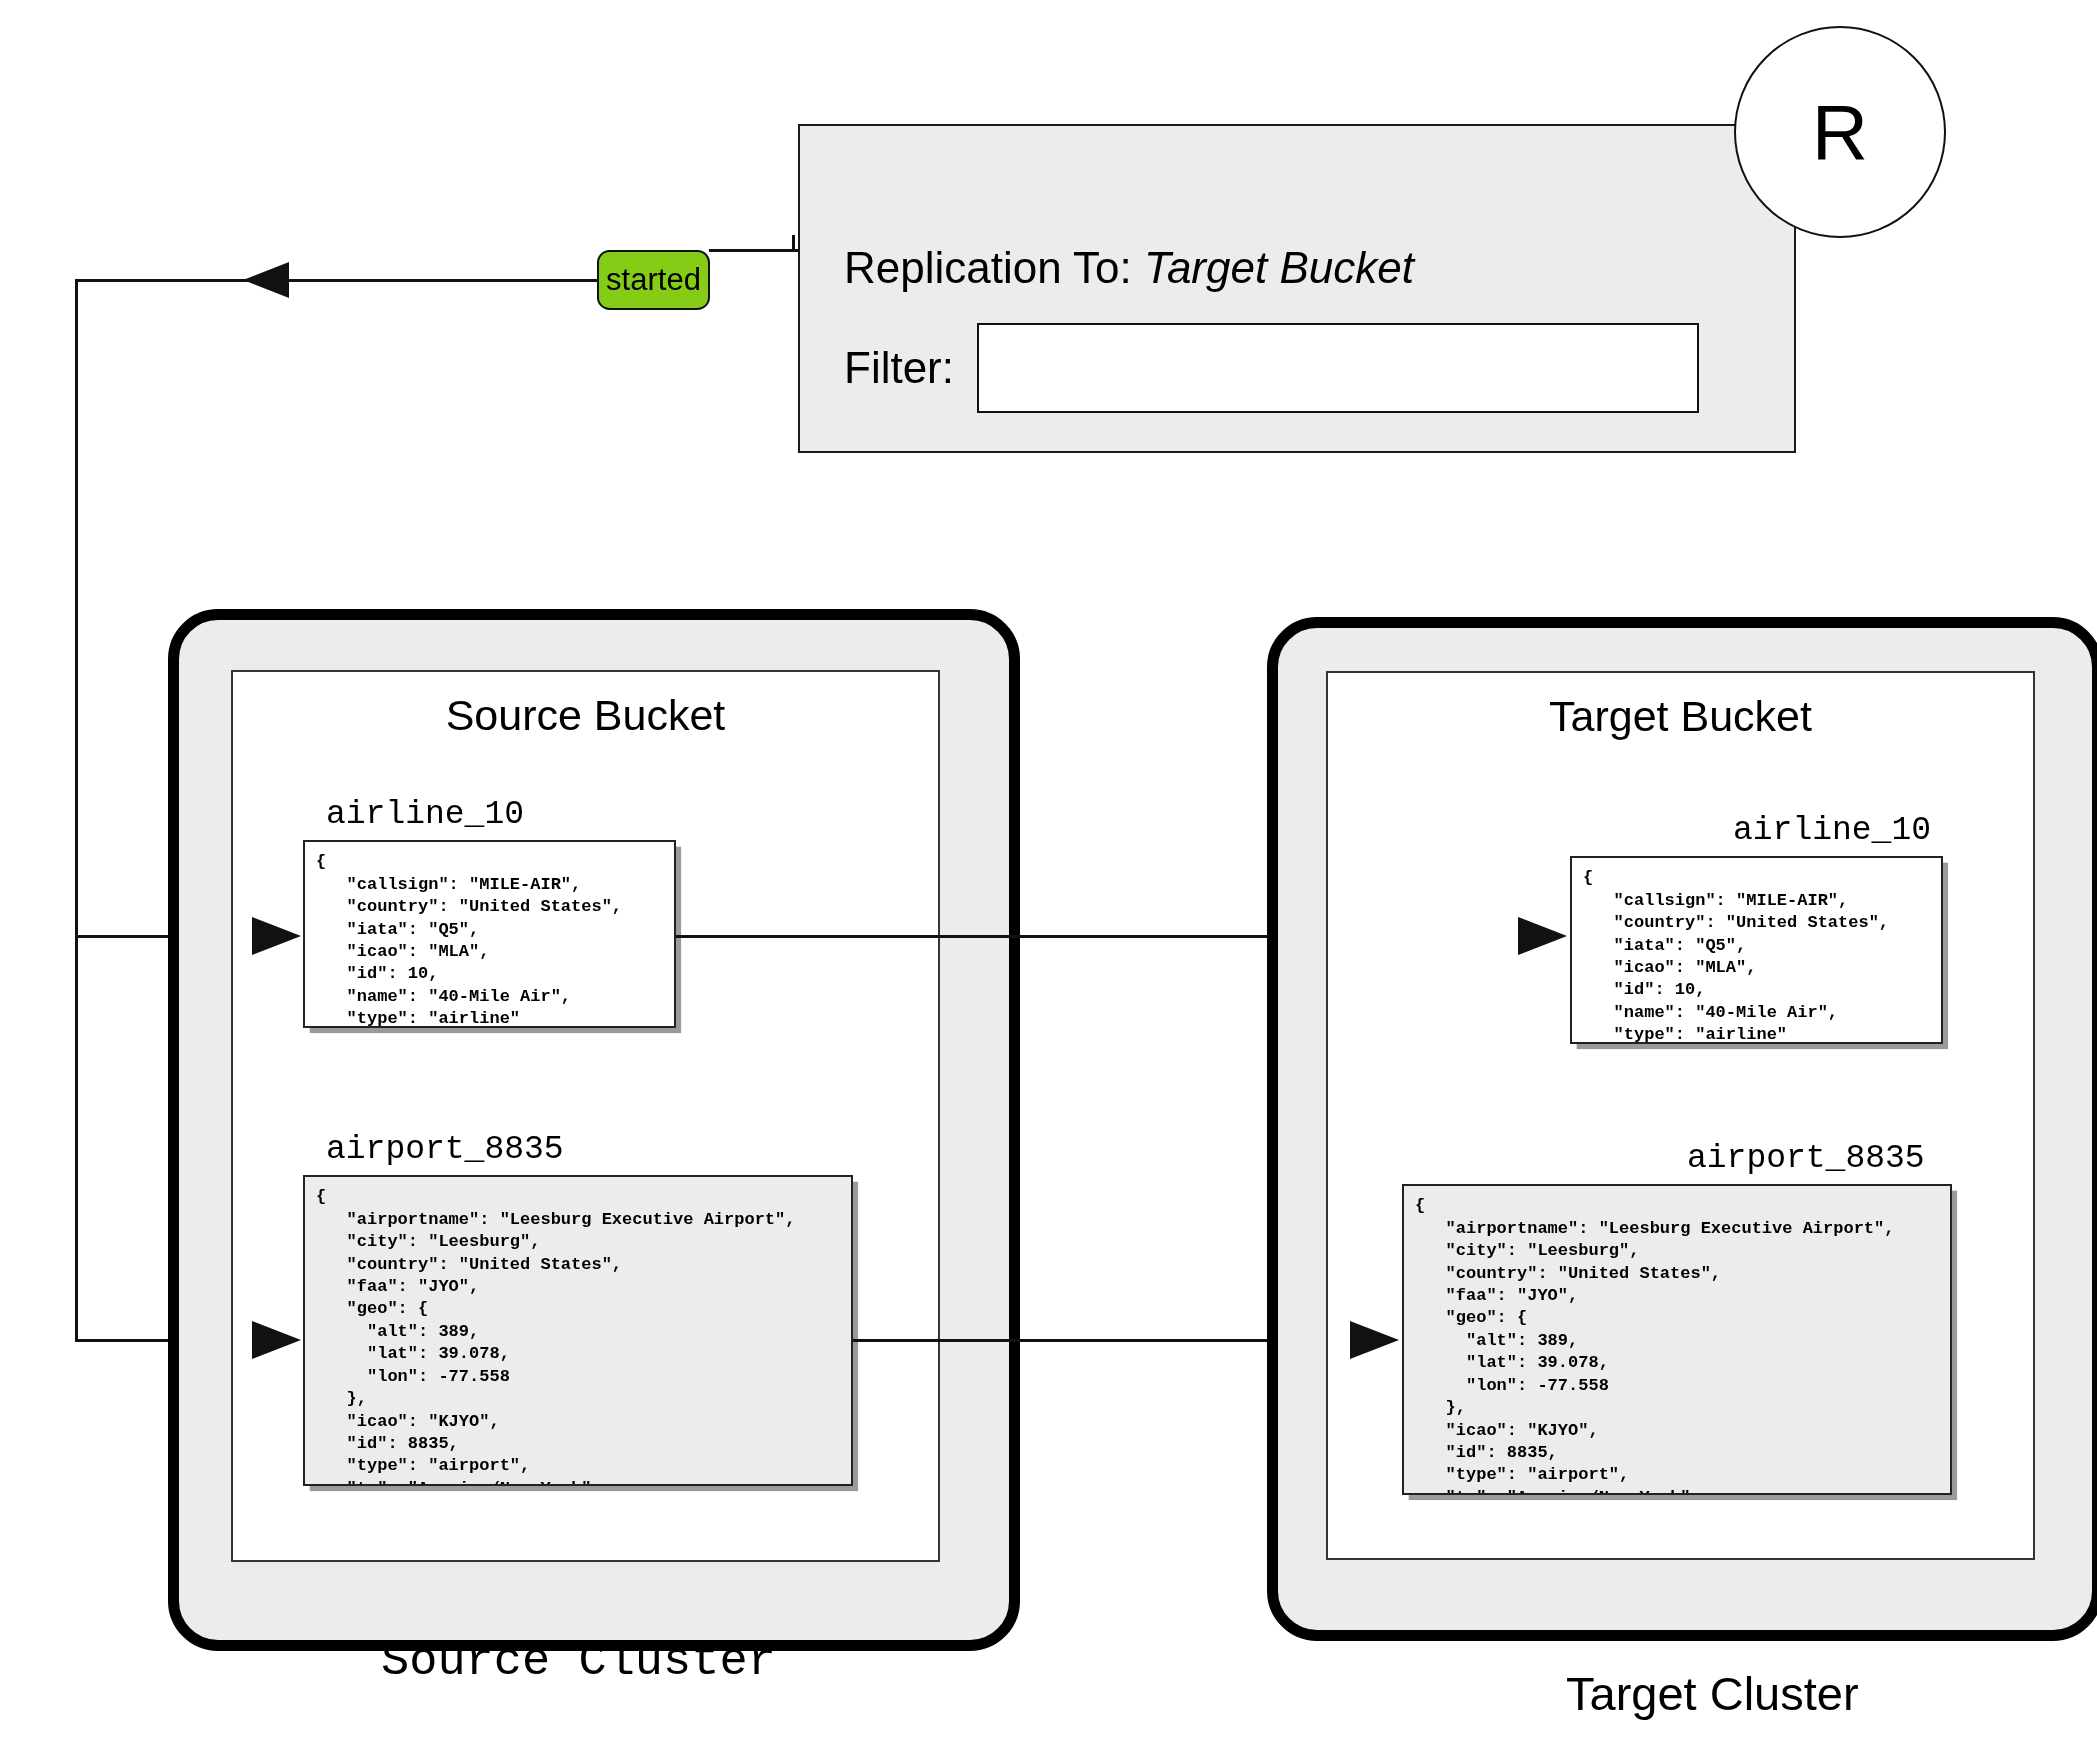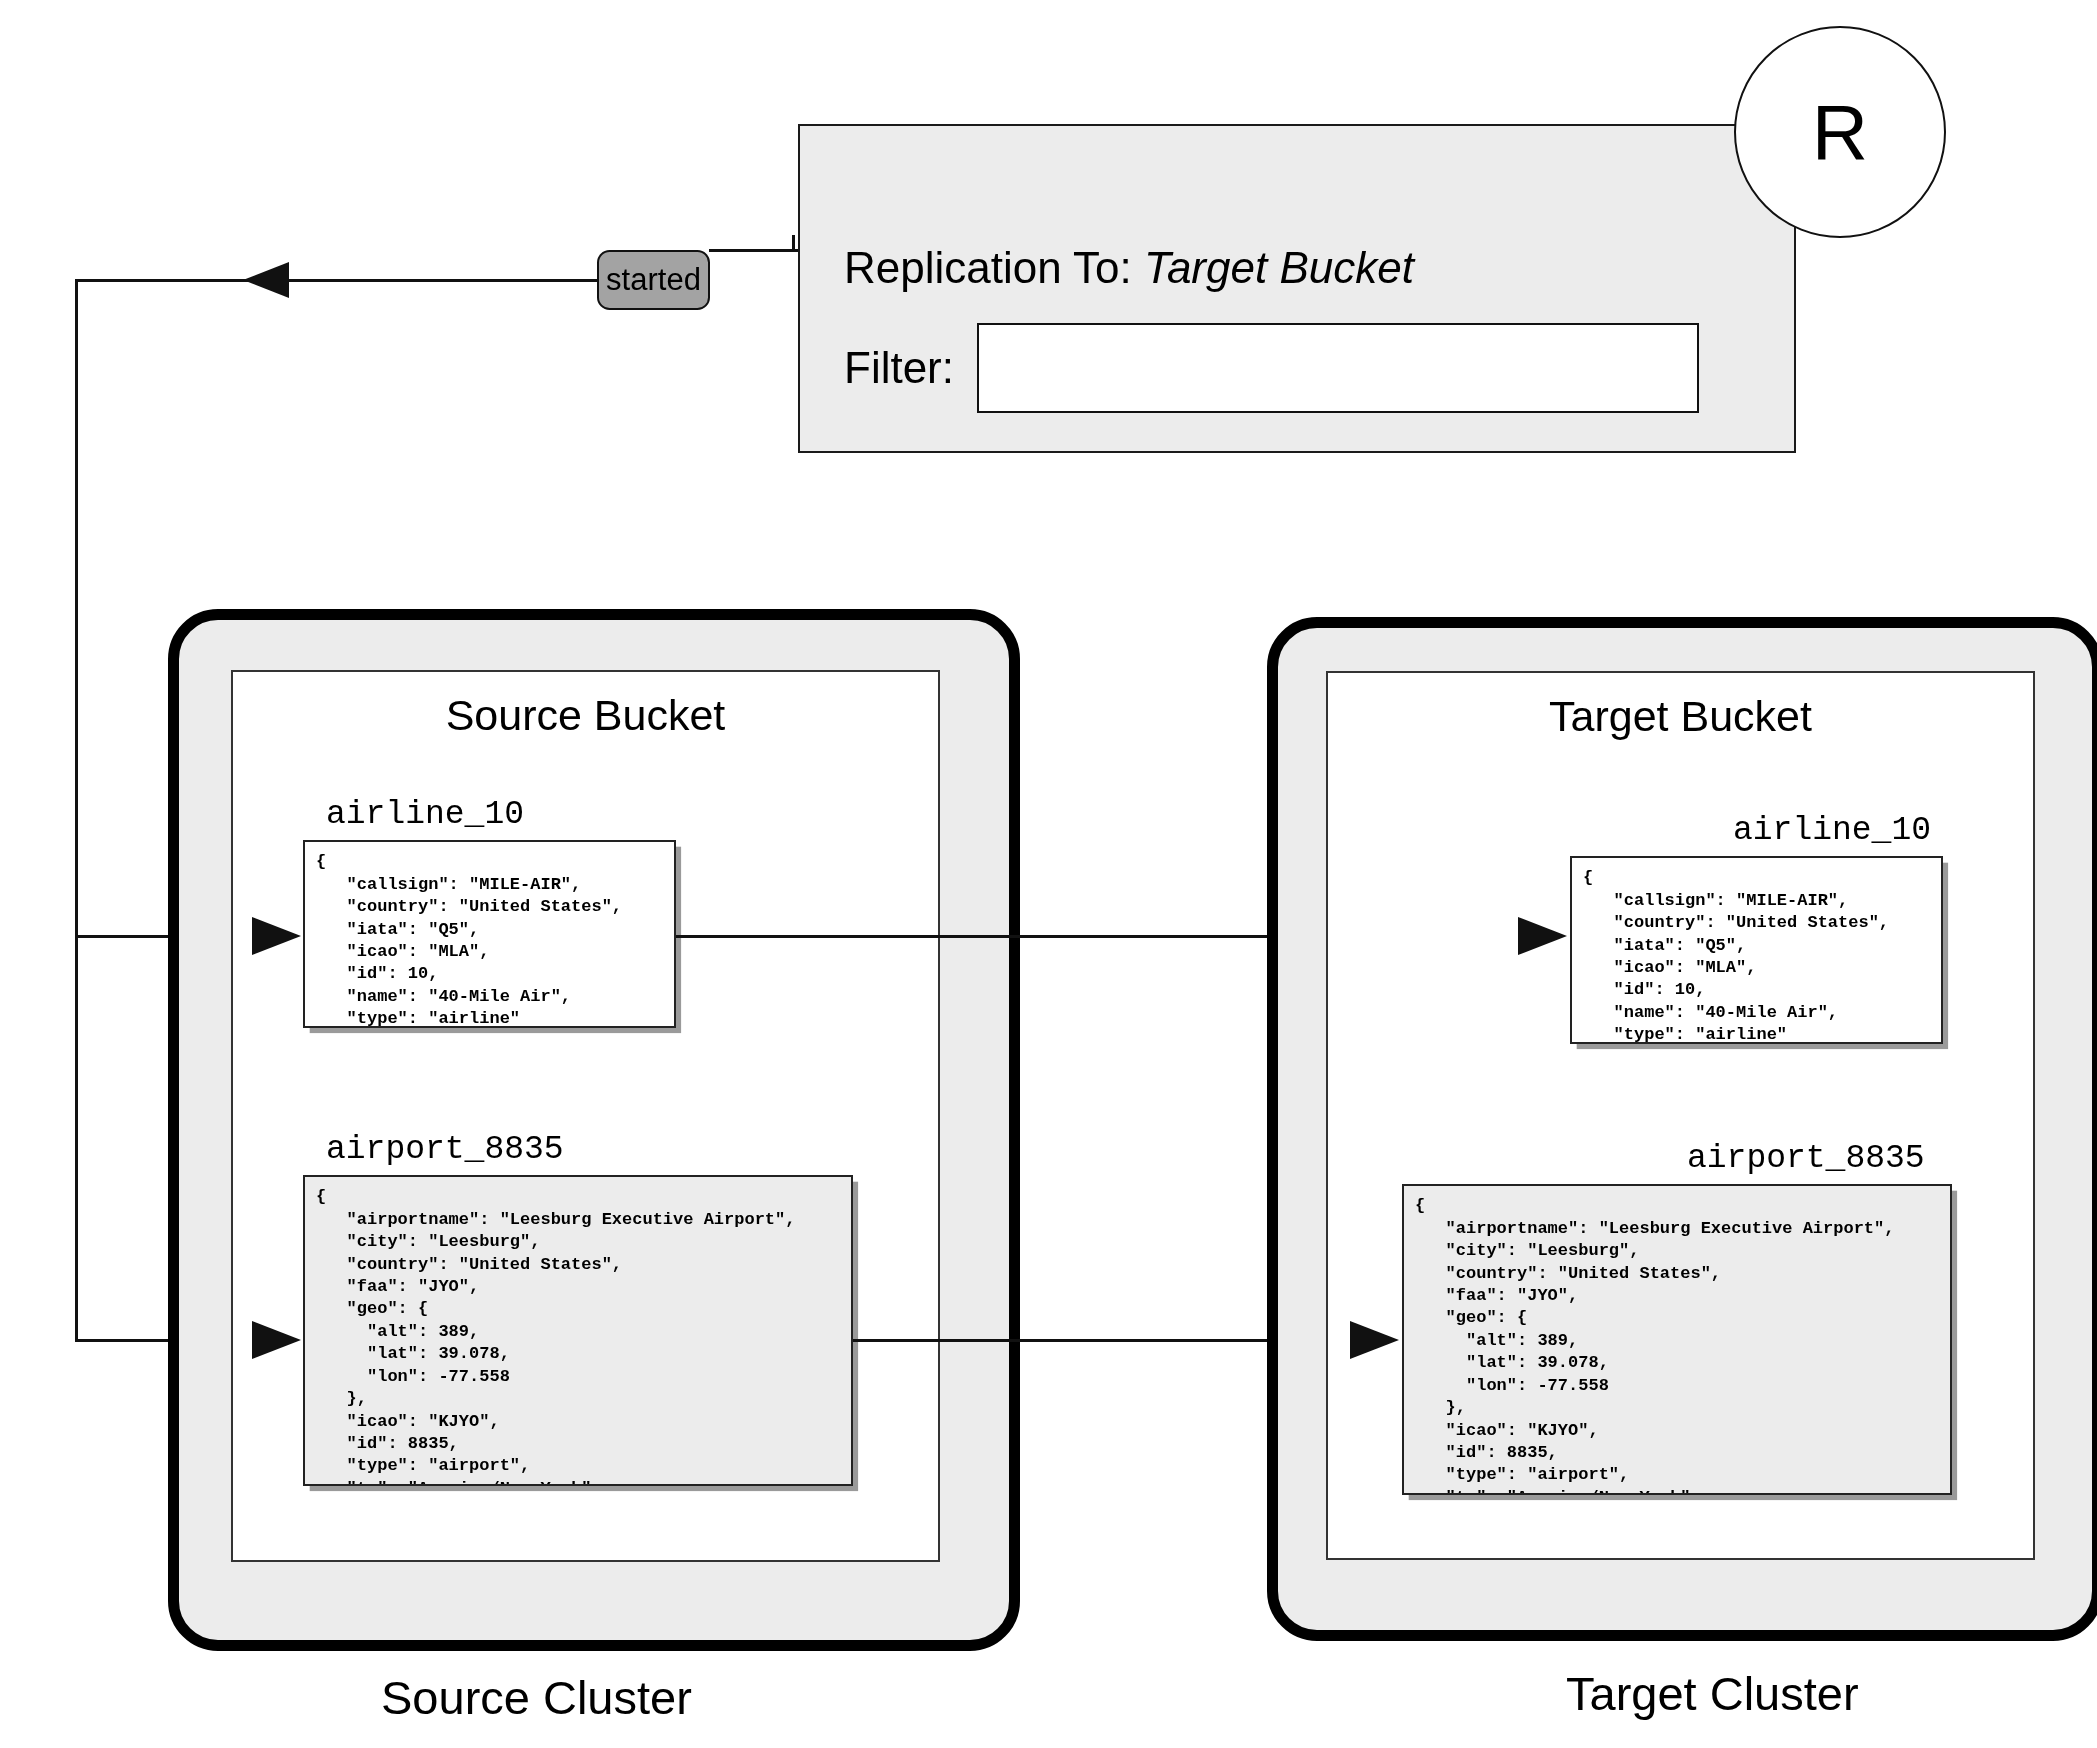--- a/index.html
+++ b/index.html
@@ -32,21 +32,21 @@
   #r-badge{
     left:1734px;top:26px;width:212px;height:212px;border-radius:50%;
     background:#ffffff;border:2.5px solid #111;box-sizing:border-box;
     display:flex;align-items:center;justify-content:center;
     font-size:78px;color:#000;z-index:6;
   }
 
   
   #started-pill{
     left:597px;top:250px;width:113px;height:60px;
-    background:#a3a3a3;border:2.5px solid #111;border-radius:12.6px;box-sizing:border-box;
+    background:#84cc16;border:2.5px solid #111;border-radius:12.6px;box-sizing:border-box;
     display:flex;align-items:center;justify-content:center;
     font-size:31px;color:#000;z-index:5;
   }
   
   #pill-stub{left:792px;top:235px;width:2.5px;height:17px;background:#111;}
   
   #pill-to-header{left:709px;top:249px;width:90px;height:2.5px;background:#111;}
 
   
   #rail-top{left:75px;top:279px;width:524px;height:2.9px;background:#111;}
@@ -117,21 +117,21 @@
   #ah-tgt-airport{left:1350px;top:1321px;}
 
   
   #rep-line-1{left:676px;top:935px;width:843px;height:2.5px;background:#111;}
   #rep-line-2{left:853px;top:1339px;width:498px;height:2.5px;background:#111;}
 
   
   .cluster-caption{
     position:absolute;font-size:47px;color:#000;line-height:1;white-space:nowrap;
   }
-  #cap-source{left:381px;top:1674px;}
+  #cap-source{left:381px;top:1638px;font-family:Liberation Mono, monospace;}
   #cap-target{left:1566px;top:1670px;}
 </style>
 </head>
 <body>
 
 <div id="stage">
 
   <div class="abs" id="rail-top"></div>
   <div class="abs" id="rail-vert"></div>
   <div class="abs" id="rail-branch-1"></div>

